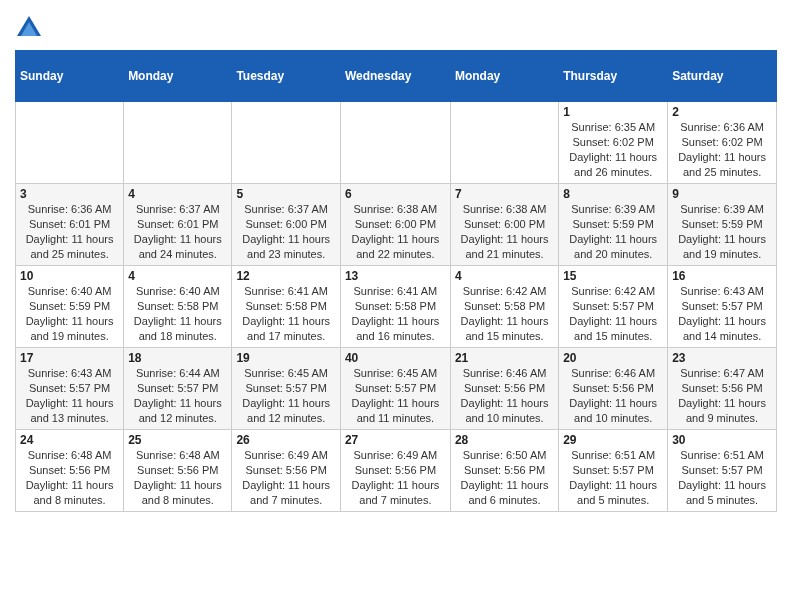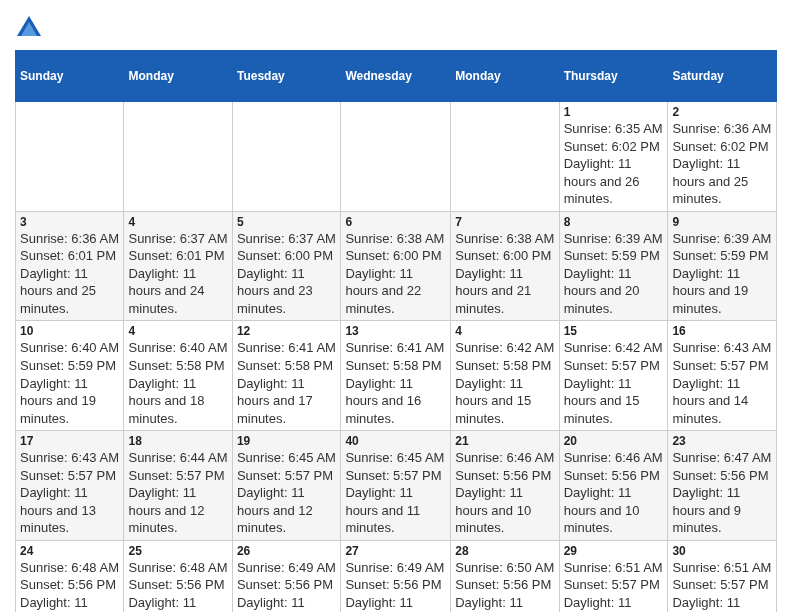--- a/index.html
+++ b/index.html
@@ -84,23 +84,24 @@
       background: #f5f5f5;
     }
     .day-num {
       font-size: 12px;
       font-weight: bold;
       color: #222;
       display: block;
       margin-bottom: 1px;
     }
     .day-info {
-      font-size: 13px;
+      font-size: 11px;
       color: #333;
       line-height: 1.35;
+      text-align: center;
     }
     .empty-cell {
       background: #fff !important;
     }
   </style>
 </head>
 <body>
 
 <div class="page">
   <div class="header">

